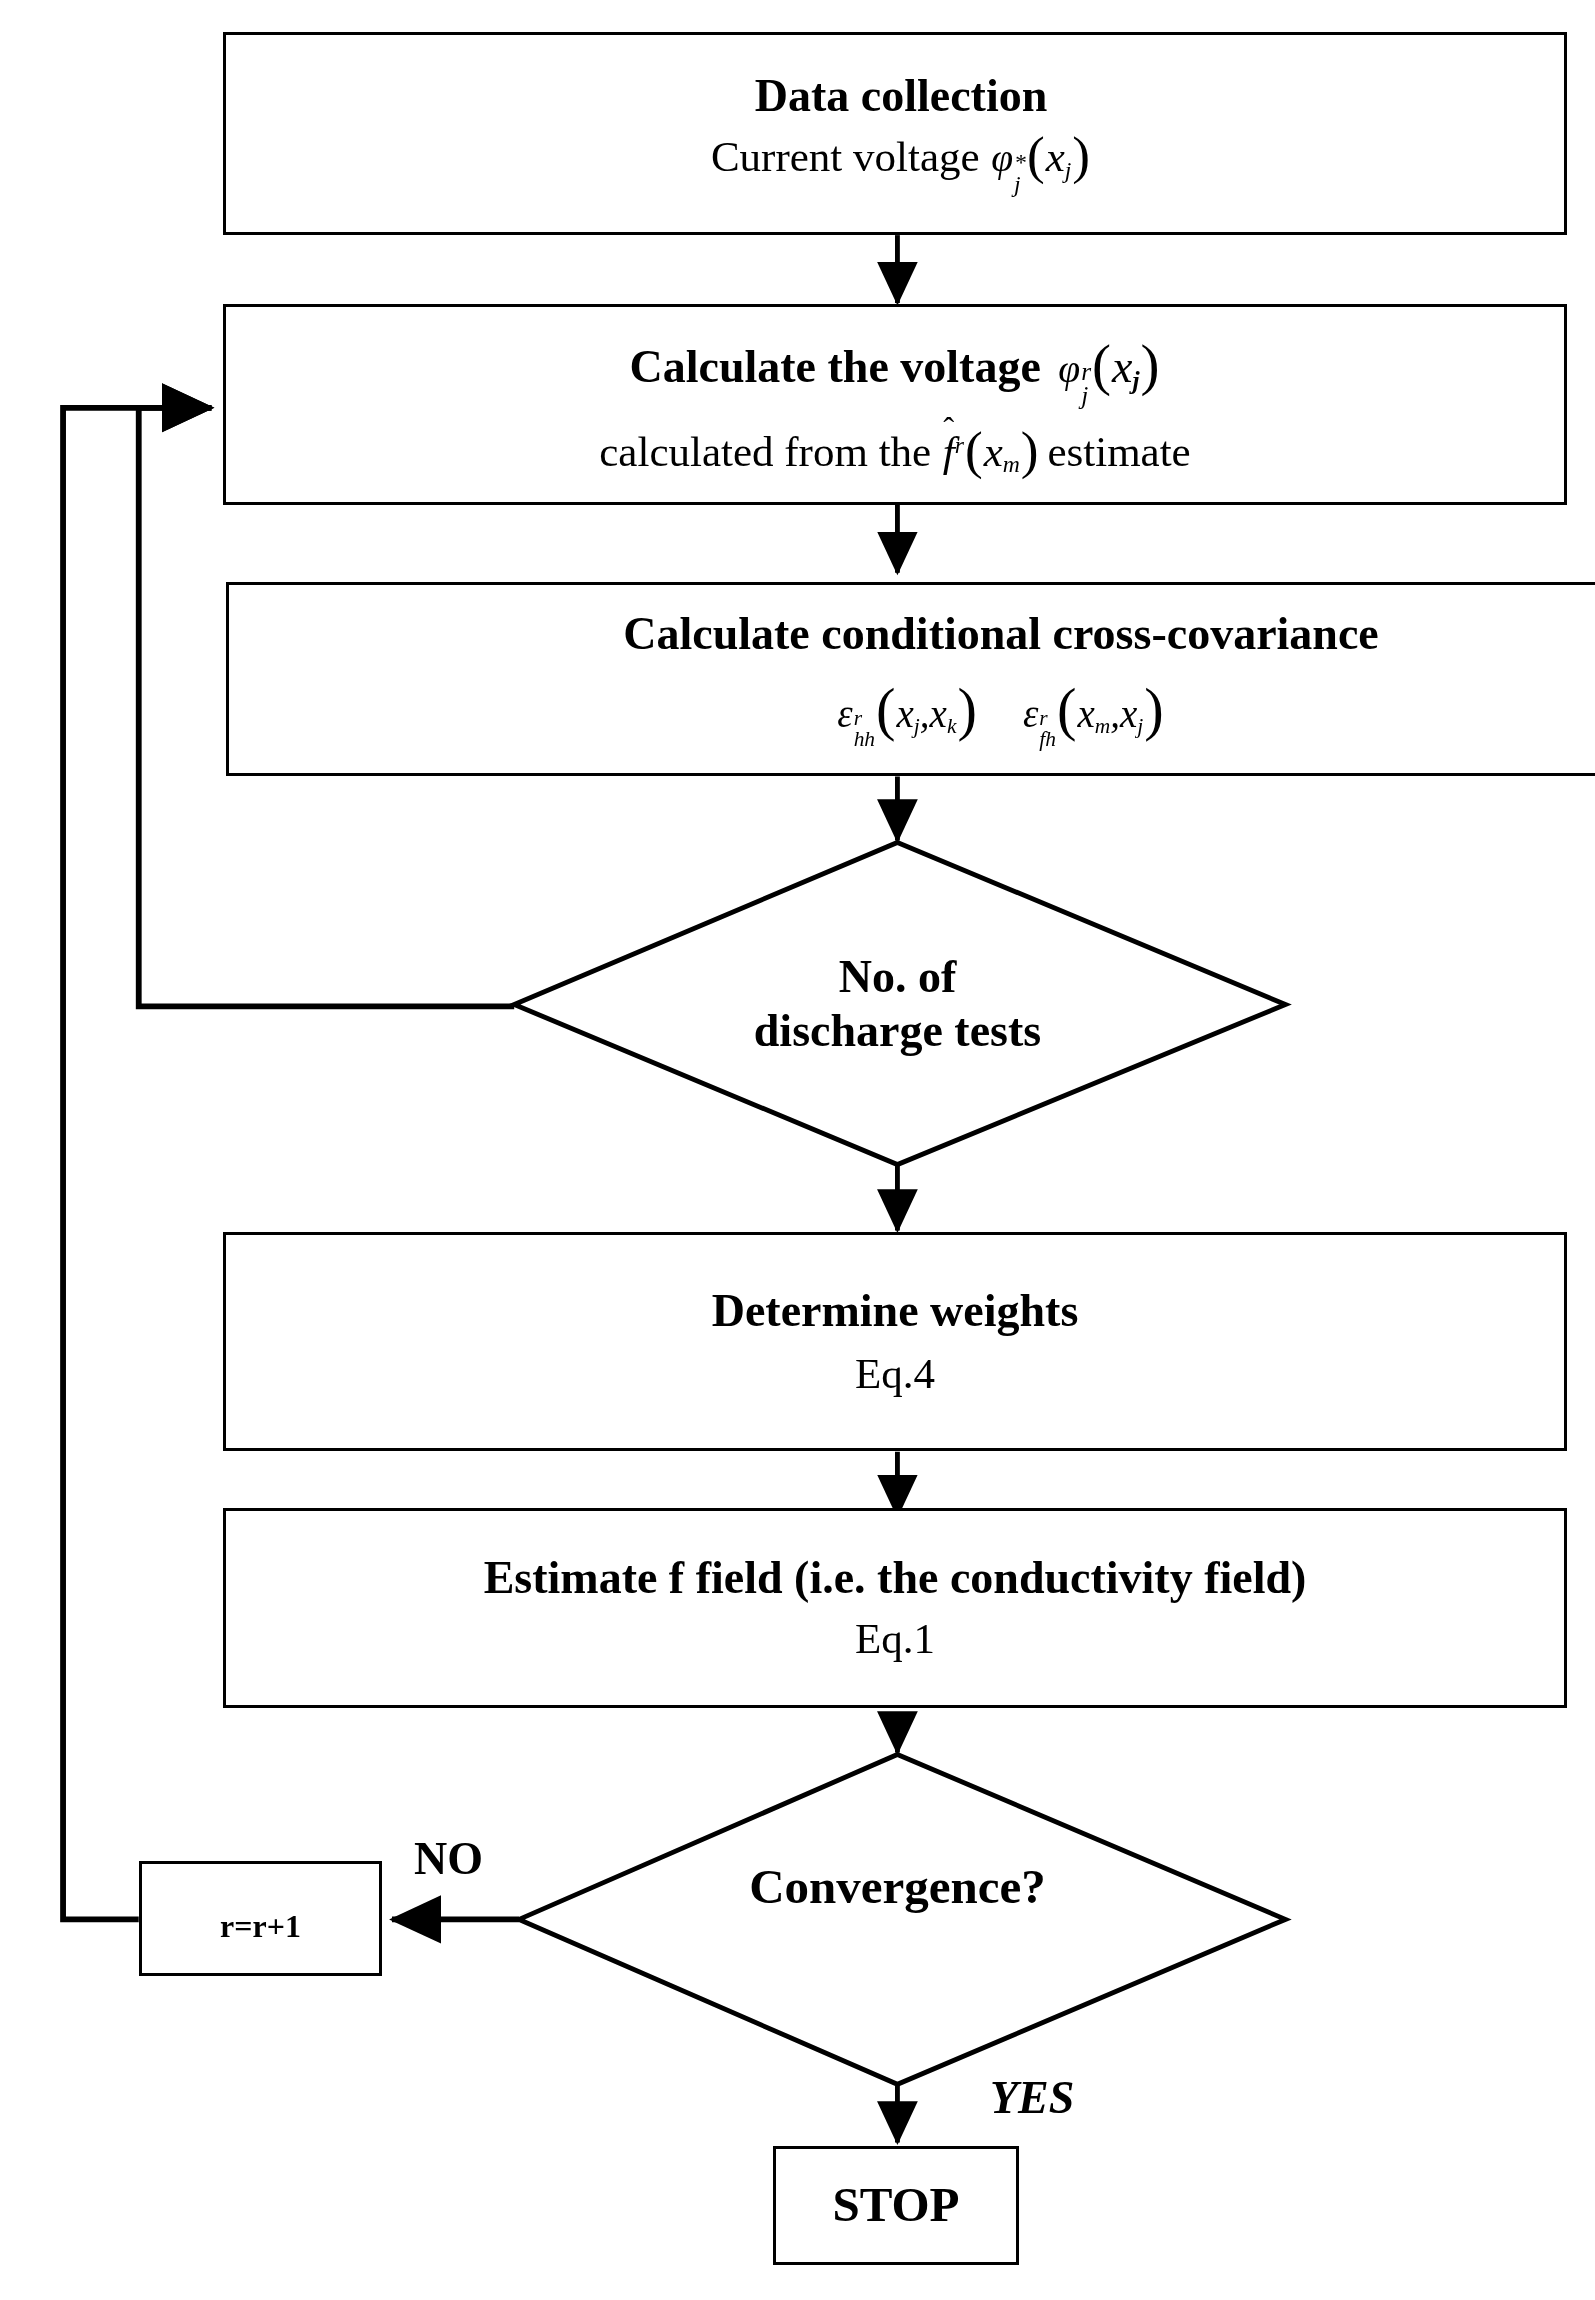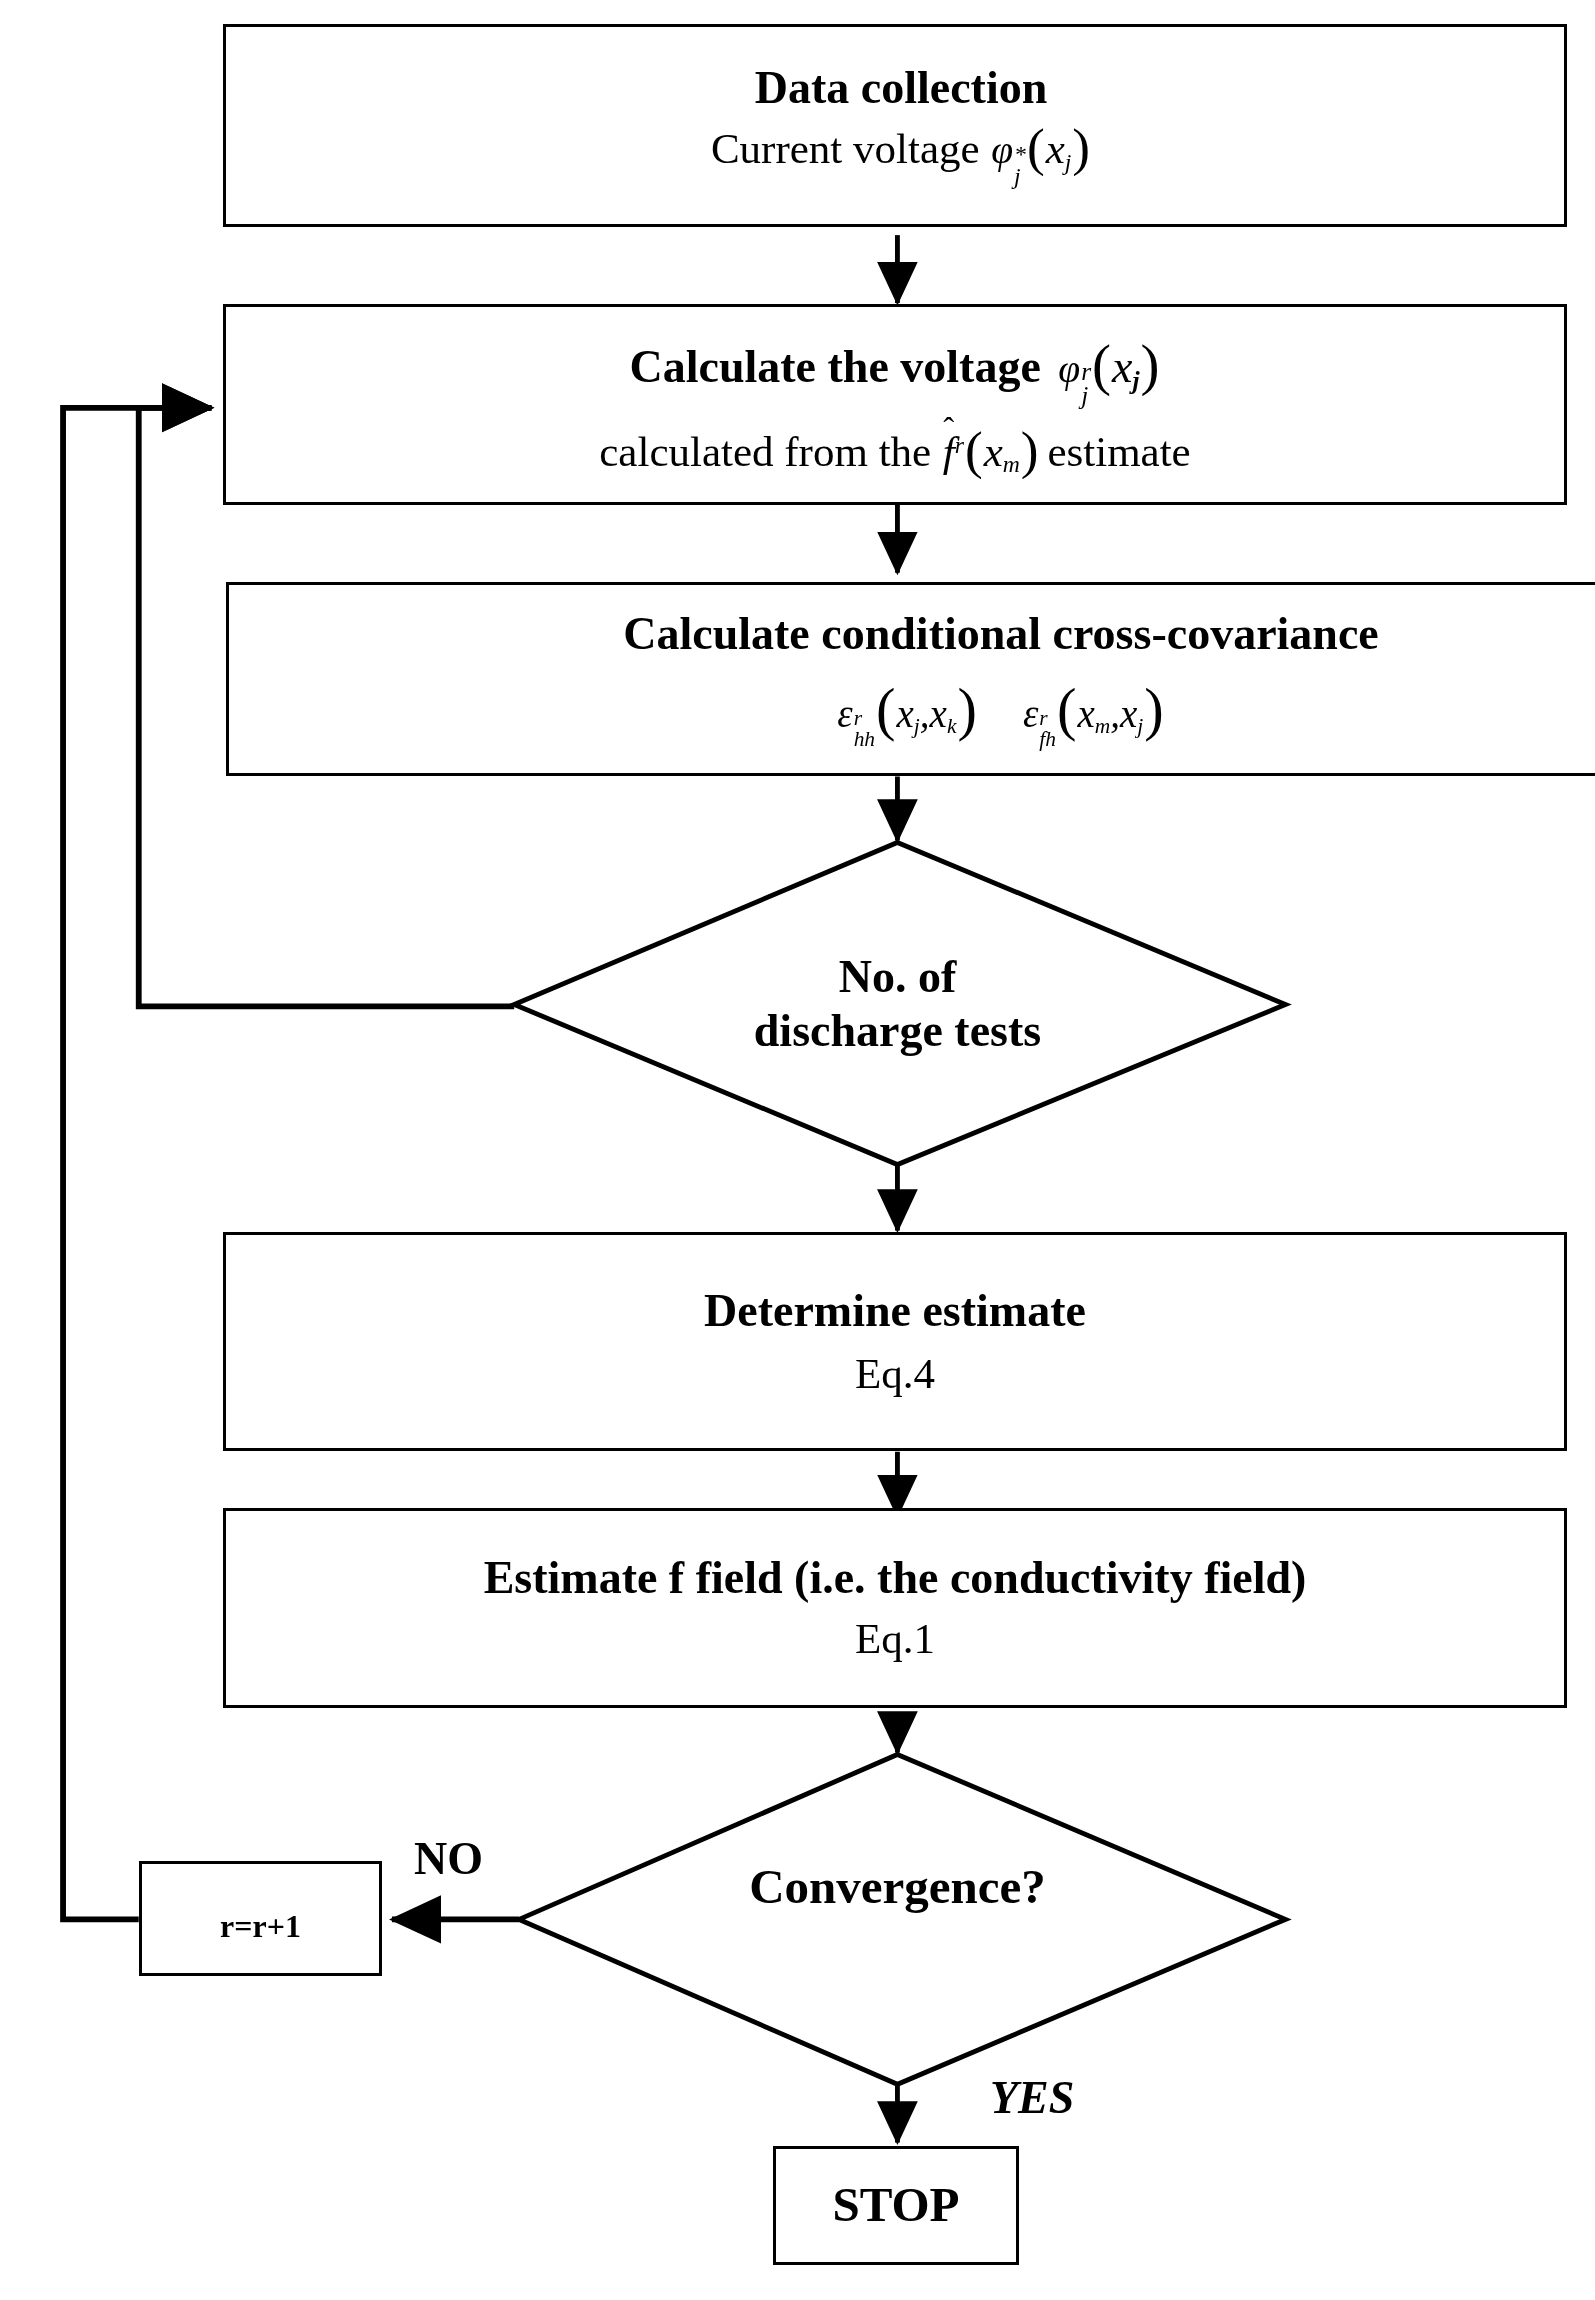--- a/index.html
+++ b/index.html
@@ -139,21 +139,21 @@
 
     <polyline points="143,1978 65,1978 65,420 218,420" fill="none" stroke="#000" stroke-width="6" marker-end="url(#arrowhead)"></polyline>
 
     <line x1="925" y1="2148" x2="925" y2="2208" stroke="#000" stroke-width="5" marker-end="url(#arrowhead)"></line>
 
     <polygon points="925,868 1325,1035 925,1200 530,1035" fill="#ffffff" stroke="#000000" stroke-width="5"></polygon>
 
     <polygon points="925,1808 1325,1978 925,2148 535,1978" fill="#ffffff" stroke="#000000" stroke-width="5"></polygon>
   </svg>
 
-  <div class="node proc" style="left:223px; top:24px; width:1344px; height:203px;padding-left:12px;">
+  <div class="node proc" style="left:223px; top:32px; width:1344px; height:203px;padding-left:12px;">
     <div class="line-bold" style="font-size:46px;">Data collection</div>
     <div class="line-plain" style="font-size:43px; margin-top:3px;">
       <span class="mathrow">
         <span>Current voltage</span>
         <span style="display:inline-block; width:11.6px;"></span>
         <span class="mi" style="font-size:0.92em;">φ</span>
         <span class="supsub">
           <span>*</span>
           <span>j</span>
         </span>
@@ -234,21 +234,21 @@
       </span>
     </div>
   </div>
 
   <div class="diamond-label" style="left:626px; top:902px; width:543px; height:204px; font-size:46px;">
     <div>No. of</div>
     <div>discharge tests</div>
   </div>
 
   <div class="node proc" style="left:223px; top:1232px; width:1344px; height:219px;">
-    <div class="line-bold" style="font-size:46px;">Determine estimate</div>
+    <div class="line-bold" style="font-size:46px;">Determine weights</div>
     <div class="line-plain" style="font-size:43px; margin-top:13.6px;">Eq.4</div>
   </div>
 
   <div class="node proc" style="left:223px; top:1508px; width:1344px; height:200px;text-align:center;">
     <div class="line-bold" style="font-size:46px;">Estimate f field (i.e. the conductivity field)</div>
     <div class="line-plain" style="font-size:43px; margin-top:11.6px;">Eq.1</div>
   </div>
 
   <div class="diamond-label" style="left:645px; top:1848px; width:505px; height:78px; font-size:49px;">
     <div>Convergence?</div>

